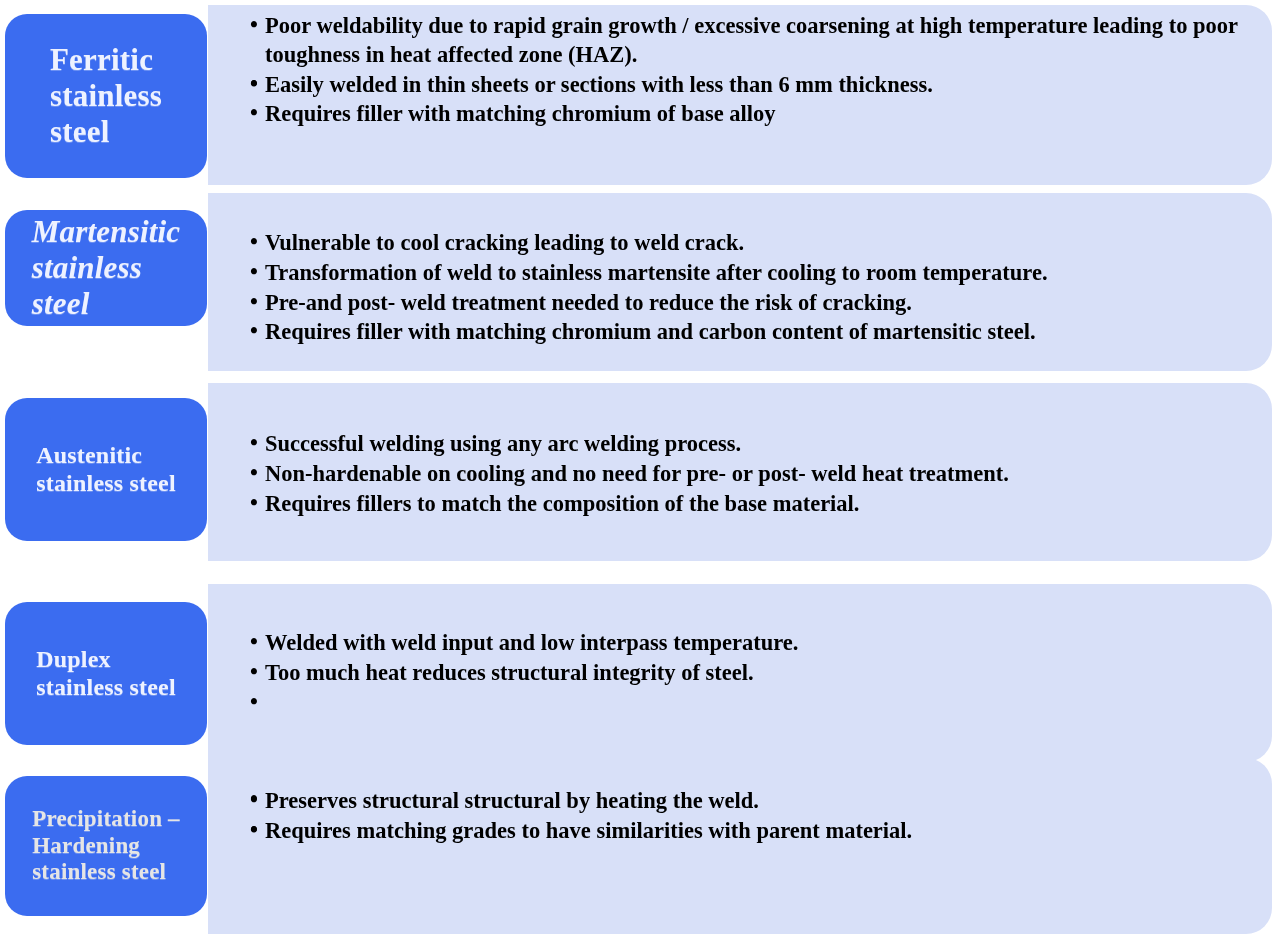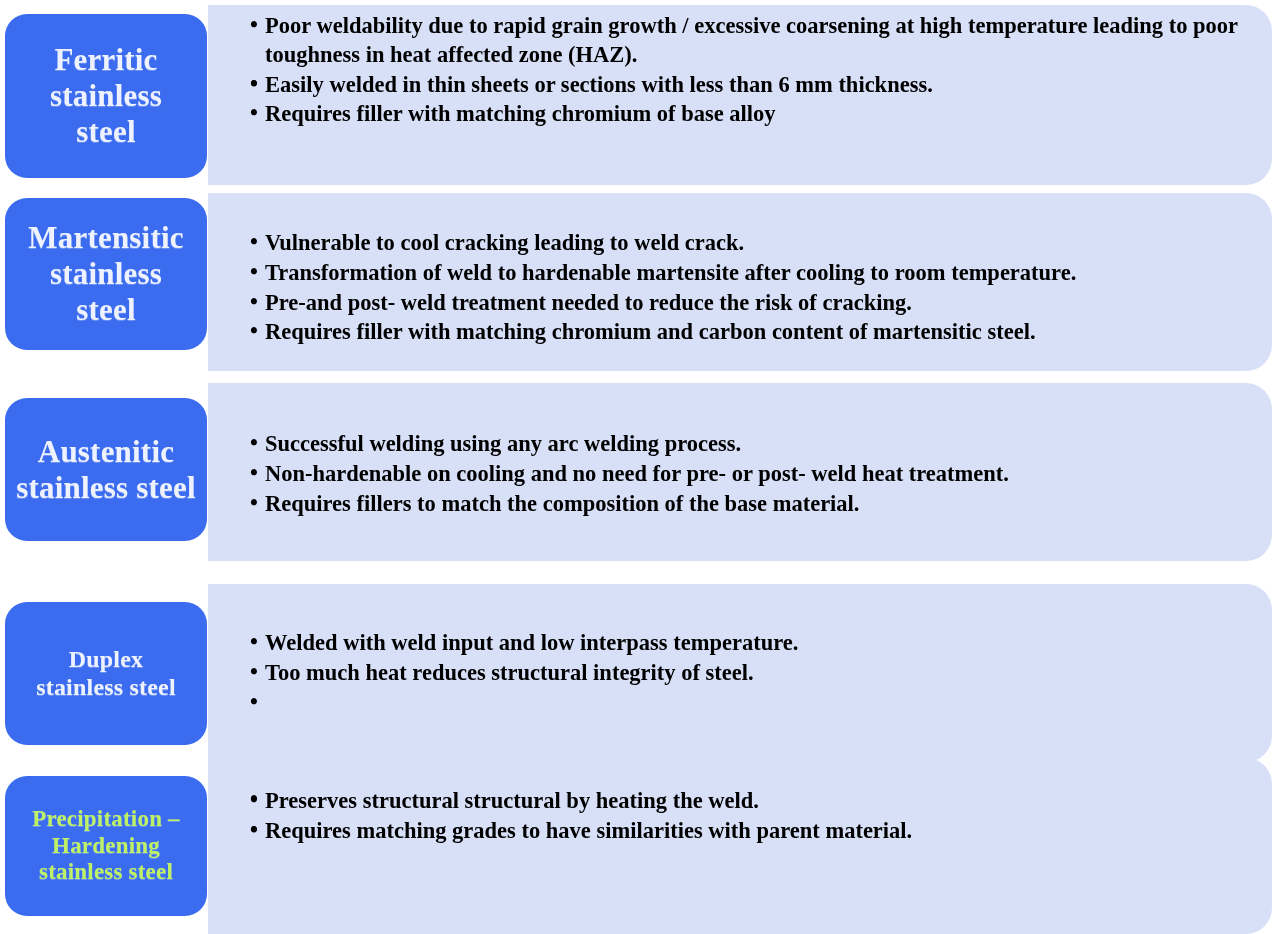--- a/index.html
+++ b/index.html
@@ -46,21 +46,20 @@
     border-radius: 22px;
     box-sizing: border-box;
     display: flex;
     align-items: center;
     justify-content: center;
     box-shadow: 0 0 0 1px rgba(255,255,255,0.35);
   }
   .label-text {
     color: #eef2ff;
     font-weight: bold;
-    text-align: center;
     line-height: 1.16;
     letter-spacing: 0.2px;
     text-shadow: 0 1px 0 rgba(255,255,255,0.25);
     padding: 0 6px;
   }
   .label-text .ln { display: block; }
 
   
   .bullets {
     position: absolute;
@@ -81,21 +80,21 @@
     position: absolute;
     left: 0;
     top: -1px;
     font-size: 22.5px;
     line-height: 1.28;
   }
 
   
   .r1 .label-text { font-size: 31px; }
   .r2 .label-text { font-size: 31px; }
-  .r3 .label-text { font-size: 31px; }
+  .r3 .label-text { font-size: 24px; }
   .r4 .label-text { font-size: 24px; }
   .r5 .label-text { font-size: 23px; }
 </style>
 </head>
 <body style="background: rgb(255, 255, 255);">
 
 <div class="board" style="background: rgb(255, 255, 255);">
 
   <div class="row r1" style="top:0px;height:190px;">
     <div class="panel" style="top: 5px; height: 180px; background: rgb(216, 224, 248);"></div>
@@ -109,30 +108,30 @@
     <div class="bullets" style="top: 12px; color: rgb(0, 0, 0);">
       <div class="bullet"><span class="dot">•</span><span>Poor weldability due to rapid grain growth / excessive coarsening at high temperature leading to poor toughness in heat affected zone (HAZ).</span></div>
       <div class="bullet"><span class="dot">•</span></div>
       <div class="bullet"><span class="dot">•</span><span>Easily welded in thin sheets or sections with less than 6 mm thickness.</span></div>
       <div class="bullet"><span class="dot">•</span><span>Requires filler with matching chromium of base alloy</span></div>
     </div>
   </div>
 
   <div class="row r2" style="top:190px;height:185px;">
     <div class="panel" style="top: 3px; height: 178px; background: rgb(216, 224, 248);"></div>
-    <div class="label-box" style="top: 8px; height: 152px; background: rgb(59, 108, 240);">
+    <div class="label-box" style="top: 20px; height: 116px; background: rgb(59, 108, 240); font-style: italic;">
       <div class="label-text" style="color: rgb(238, 242, 255);">
         <span class="ln">Martensitic</span>
         <span class="ln">stainless</span>
         <span class="ln">steel</span>
       </div>
     </div>
     <div class="bullets" style="top: 39px; color: rgb(0, 0, 0);">
       <div class="bullet"><span class="dot">•</span><span>Vulnerable to cool cracking leading to weld crack.</span></div>
-      <div class="bullet"><span class="dot">•</span><span>Transformation of weld to hardenable  martensite  after cooling to room  temperature.</span></div>
+      <div class="bullet"><span class="dot">•</span><span>Transformation of weld to stainless  martensite  after cooling to room  temperature.</span></div>
       <div class="bullet"><span class="dot">•</span><span>Pre-and post- weld treatment needed  to reduce the risk of cracking.</span></div>
       <div class="bullet"><span class="dot">•</span><span>Requires filler with matching chromium and carbon content of martensitic steel.</span></div>
     </div>
   </div>
 
   <div class="row r3" style="top:375px;height:190px;">
     <div class="panel" style="top: 8px; height: 178px; background: rgb(216, 224, 248);"></div>
     <div class="label-box" style="top: 23px; height: 143px; background: rgb(59, 108, 240);">
       <div class="label-text" style="color: rgb(238, 242, 255);">
         <span class="ln">Austenitic</span>
@@ -157,21 +156,21 @@
     <div class="bullets" style="top: 50px; color: rgb(0, 0, 0);">
       <div class="bullet"><span class="dot">•</span><span>Welded with weld input and low interpass temperature.</span></div>
       <div class="bullet"><span class="dot">•</span><span>Too much heat reduces structural integrity of steel.</span></div>
       <div class="bullet"><span class="dot">•</span></div>
     </div>
   </div>
 
   <div class="row r5" style="top:753px;height:181px;">
     <div class="panel" style="top: 5px; height: 176px; background: rgb(216, 224, 248);"></div>
     <div class="label-box" style="top: 23px; height: 140px; background: rgb(59, 108, 240);">
-      <div class="label-text" style="color: #bef264;">
+      <div class="label-text" style="color: #e5e5e5;">
         <span class="ln">Precipitation –</span>
         <span class="ln">Hardening</span>
         <span class="ln">stainless steel</span>
       </div>
     </div>
     <div class="bullets" style="top: 33px; color: rgb(0, 0, 0);">
       <div class="bullet"><span class="dot">•</span></div>
       <div class="bullet"><span class="dot">•</span><span>Preserves  structural structural by heating the weld.</span></div>
       <div class="bullet"><span class="dot">•</span></div>
       <div class="bullet"><span class="dot">•</span><span>Requires matching grades to have similarities with parent material.</span></div>

